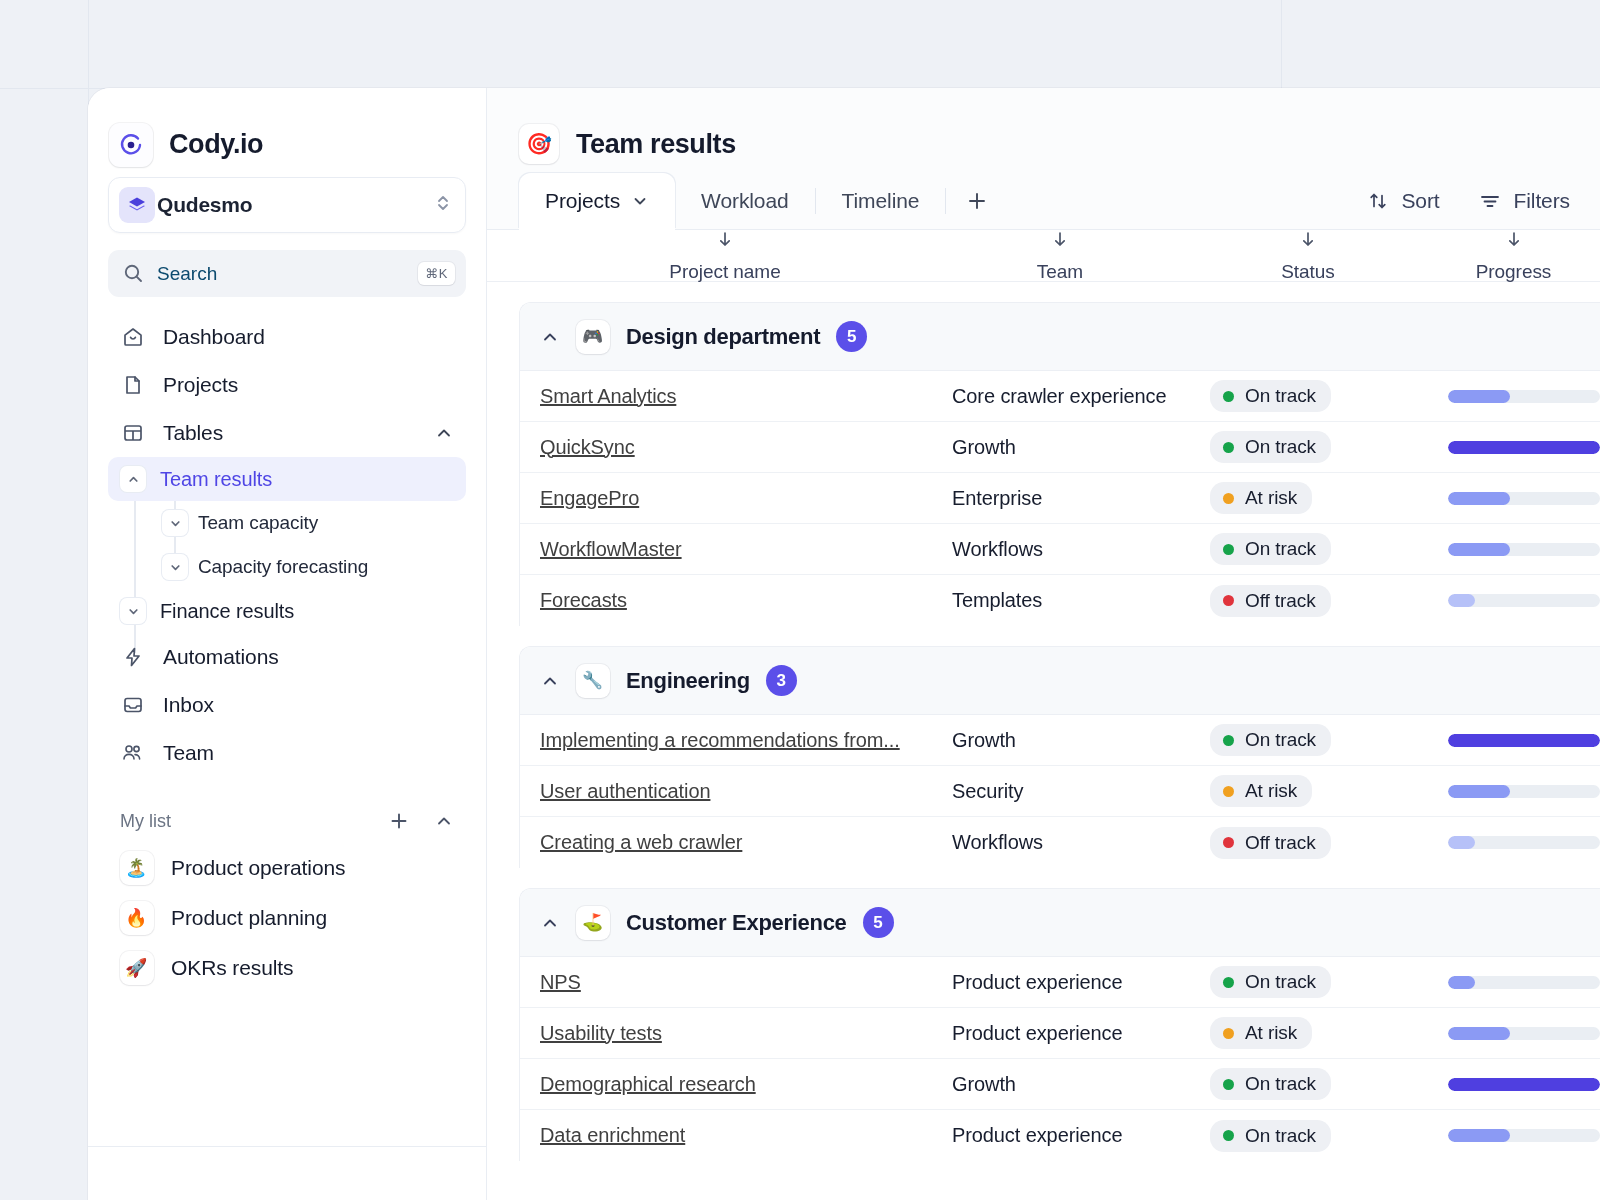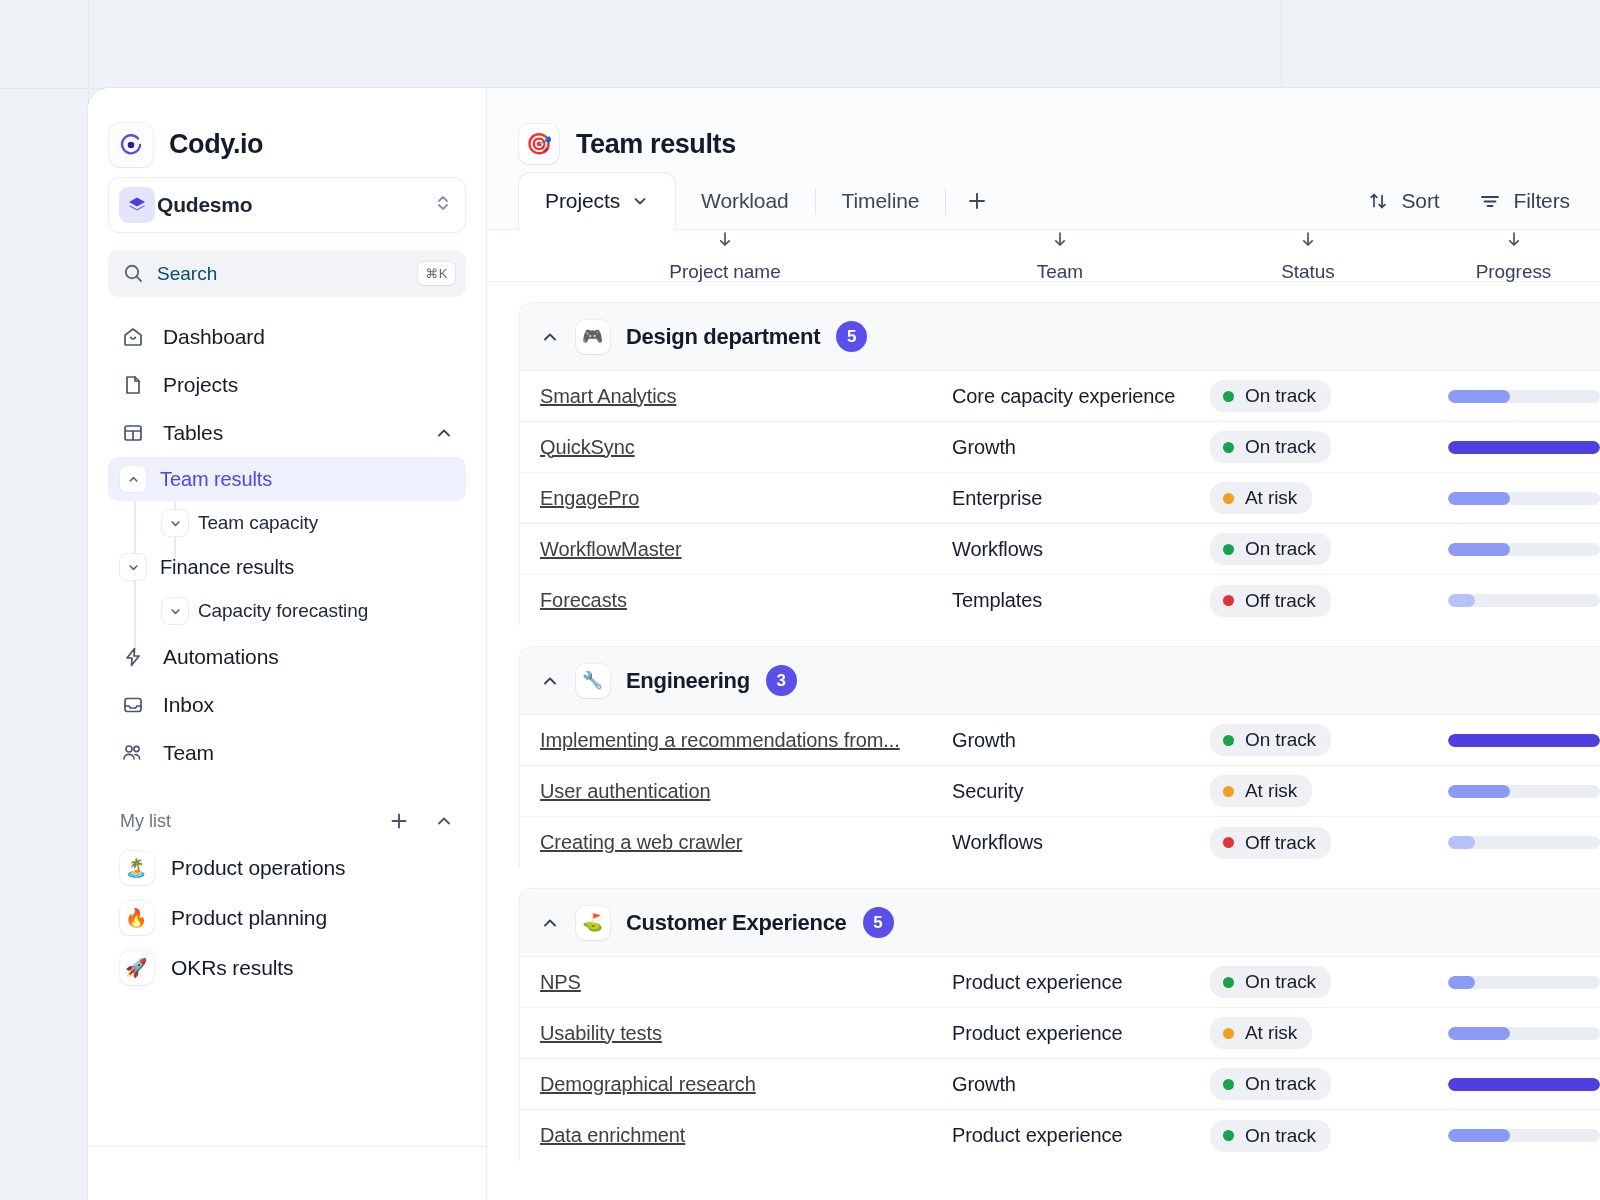--- a/index.html
+++ b/index.html
@@ -560,36 +560,36 @@
 
           <div class="sub-item indent">
             <span class="node-btn" style="position:absolute;left:54px;">
               <svg width="13" height="13" viewBox="0 0 13 13" fill="none" stroke="currentColor" stroke-width="1.7" stroke-linecap="round" stroke-linejoin="round">
                   <path d="M3.2 5 6.5 8.3 9.8 5"></path>
                 </svg>
             </span>
             <span class="sub-label" style="margin-left:38px;">Team capacity</span>
           </div>
 
+          <div class="sub-item indent">
+            <span class="node-btn" style="position:absolute;left:54px;">
+              <svg width="13" height="13" viewBox="0 0 13 13" fill="none" stroke="currentColor" stroke-width="1.7" stroke-linecap="round" stroke-linejoin="round">
+                  <path d="M3.2 5 6.5 8.3 9.8 5"></path>
+                </svg>
+            </span>
+            <span class="sub-label" style="margin-left:38px;">Capacity forecasting</span>
+          </div>
+
           <div class="sub-item">
             <span class="node-btn">
               <svg width="13" height="13" viewBox="0 0 13 13" fill="none" stroke="currentColor" stroke-width="1.7" stroke-linecap="round" stroke-linejoin="round">
                   <path d="M3.2 5 6.5 8.3 9.8 5"></path>
                 </svg>
             </span>
             <span class="sub-label">Finance results</span>
-          </div>
-
-          <div class="sub-item indent">
-            <span class="node-btn" style="position:absolute;left:54px;">
-              <svg width="13" height="13" viewBox="0 0 13 13" fill="none" stroke="currentColor" stroke-width="1.7" stroke-linecap="round" stroke-linejoin="round">
-                  <path d="M3.2 5 6.5 8.3 9.8 5"></path>
-                </svg>
-            </span>
-            <span class="sub-label" style="margin-left:38px;">Capacity forecasting</span>
           </div>
         </div>
 
         <div class="nav-item">
           <span class="nav-icon">
             <svg width="24" height="24" viewBox="0 0 24 24" fill="none" stroke="currentColor" stroke-width="1.7" stroke-linecap="round" stroke-linejoin="round">
               <path d="M13.5 3.5 6 13h5l-.5 7.5L18 11h-5z"></path>
             </svg>
           </span>
           <span class="nav-label">Automations</span>
@@ -747,21 +747,21 @@
                 <svg width="20" height="20" viewBox="0 0 20 20" fill="none" stroke="currentColor" stroke-width="1.8" stroke-linecap="round" stroke-linejoin="round">
                   <path d="M5 12.5 10 7.5l5 5"></path>
                 </svg>
               </span>
               <span class="grp-emoji">🎮</span>
               <span class="grp-title">Design department</span>
               <span class="grp-count">5</span>
             </div>
             <div class="row">
               <div class="cell-name">Smart Analytics</div>
-              <div class="cell-team">Core capacity experience</div>
+              <div class="cell-team">Core crawler experience</div>
               <div class="cell-status"><span class="badge">
                   <span class="dot" style="background:#16a34a;"></span>
                   <span>On track</span>
                 </span></div>
               <div class="cell-progress">
                 <div class="track">
                   <div class="fill" style="width:41%;background:#8b9af4;"></div>
                 </div>
               </div>
             </div>

